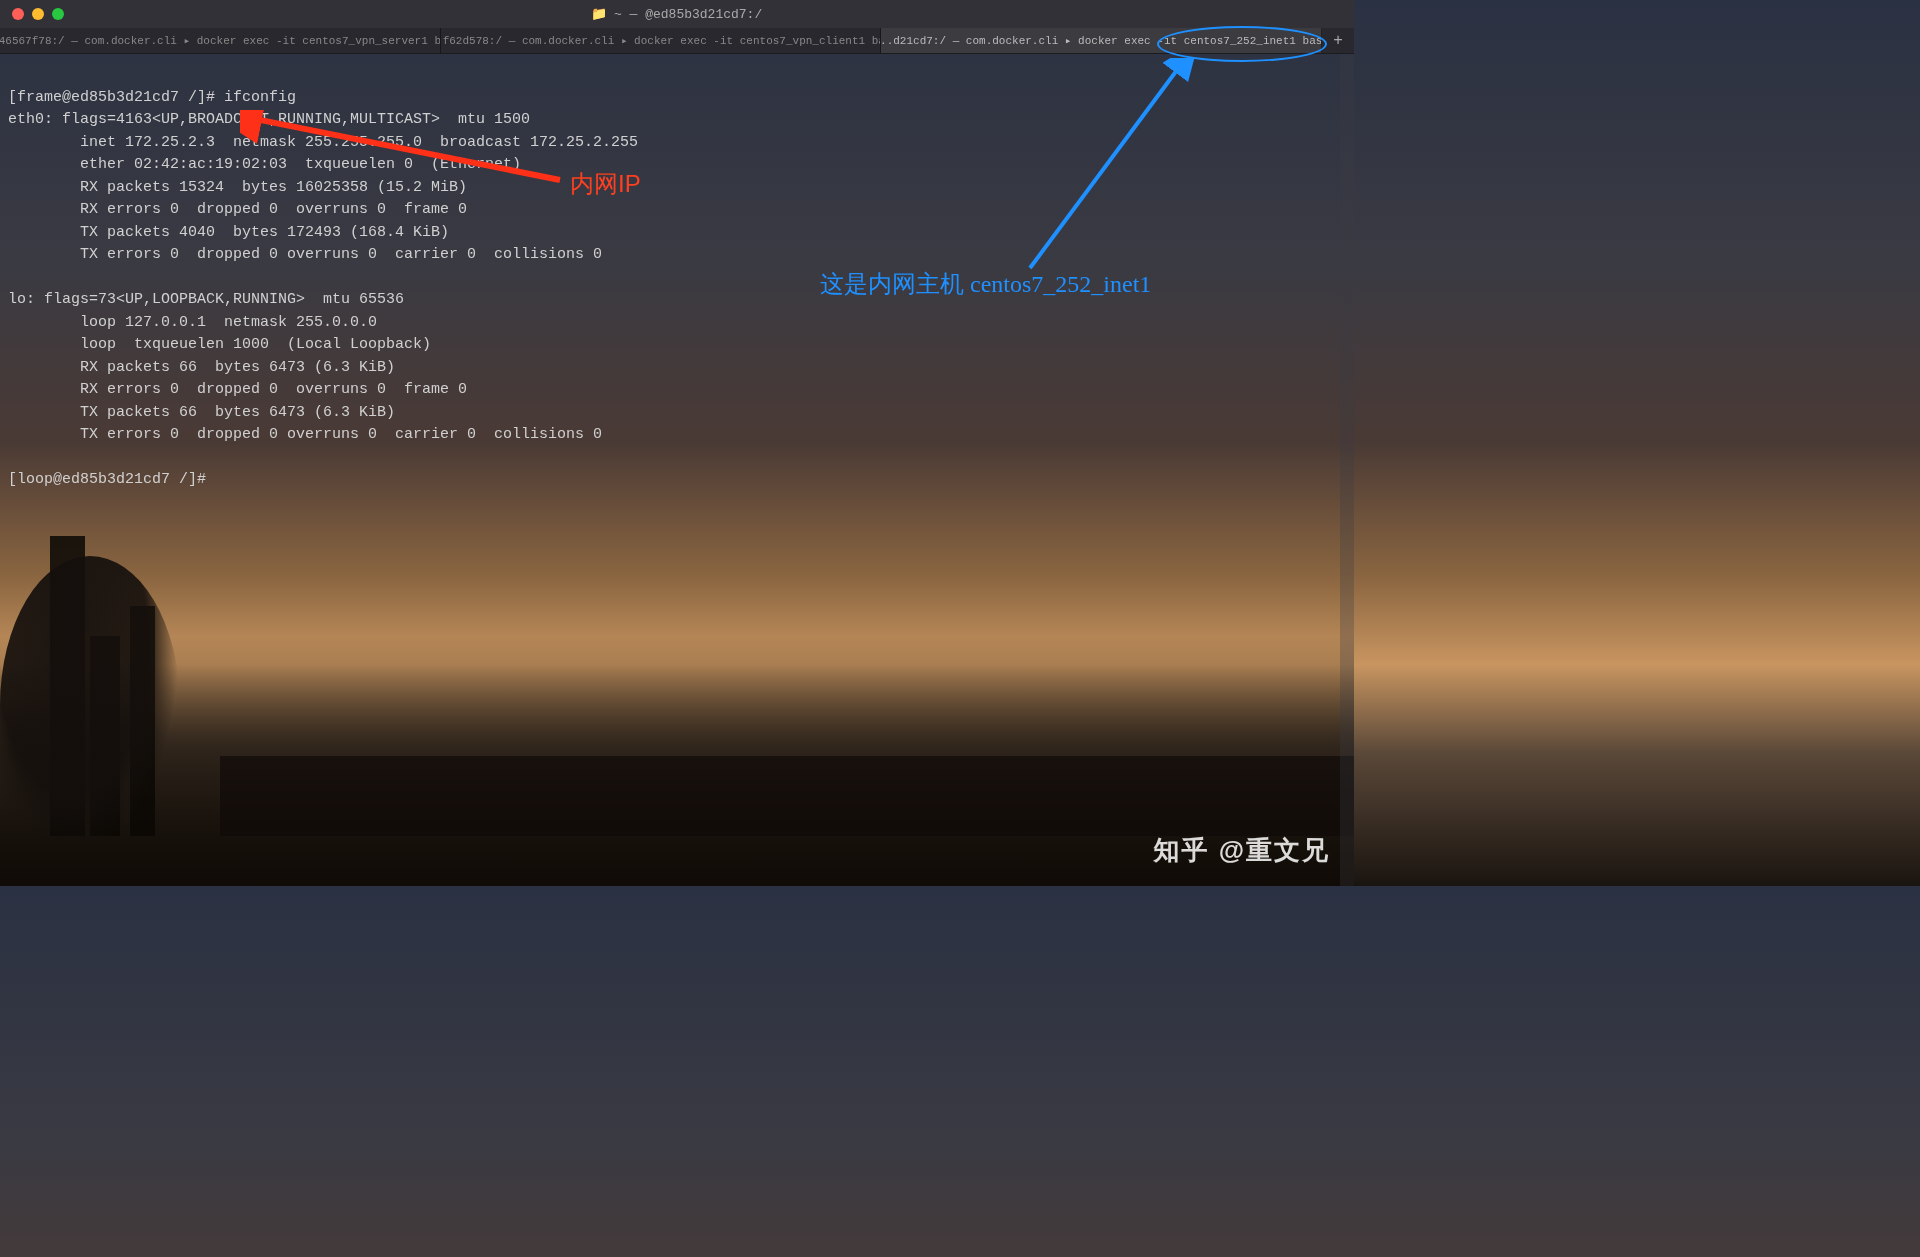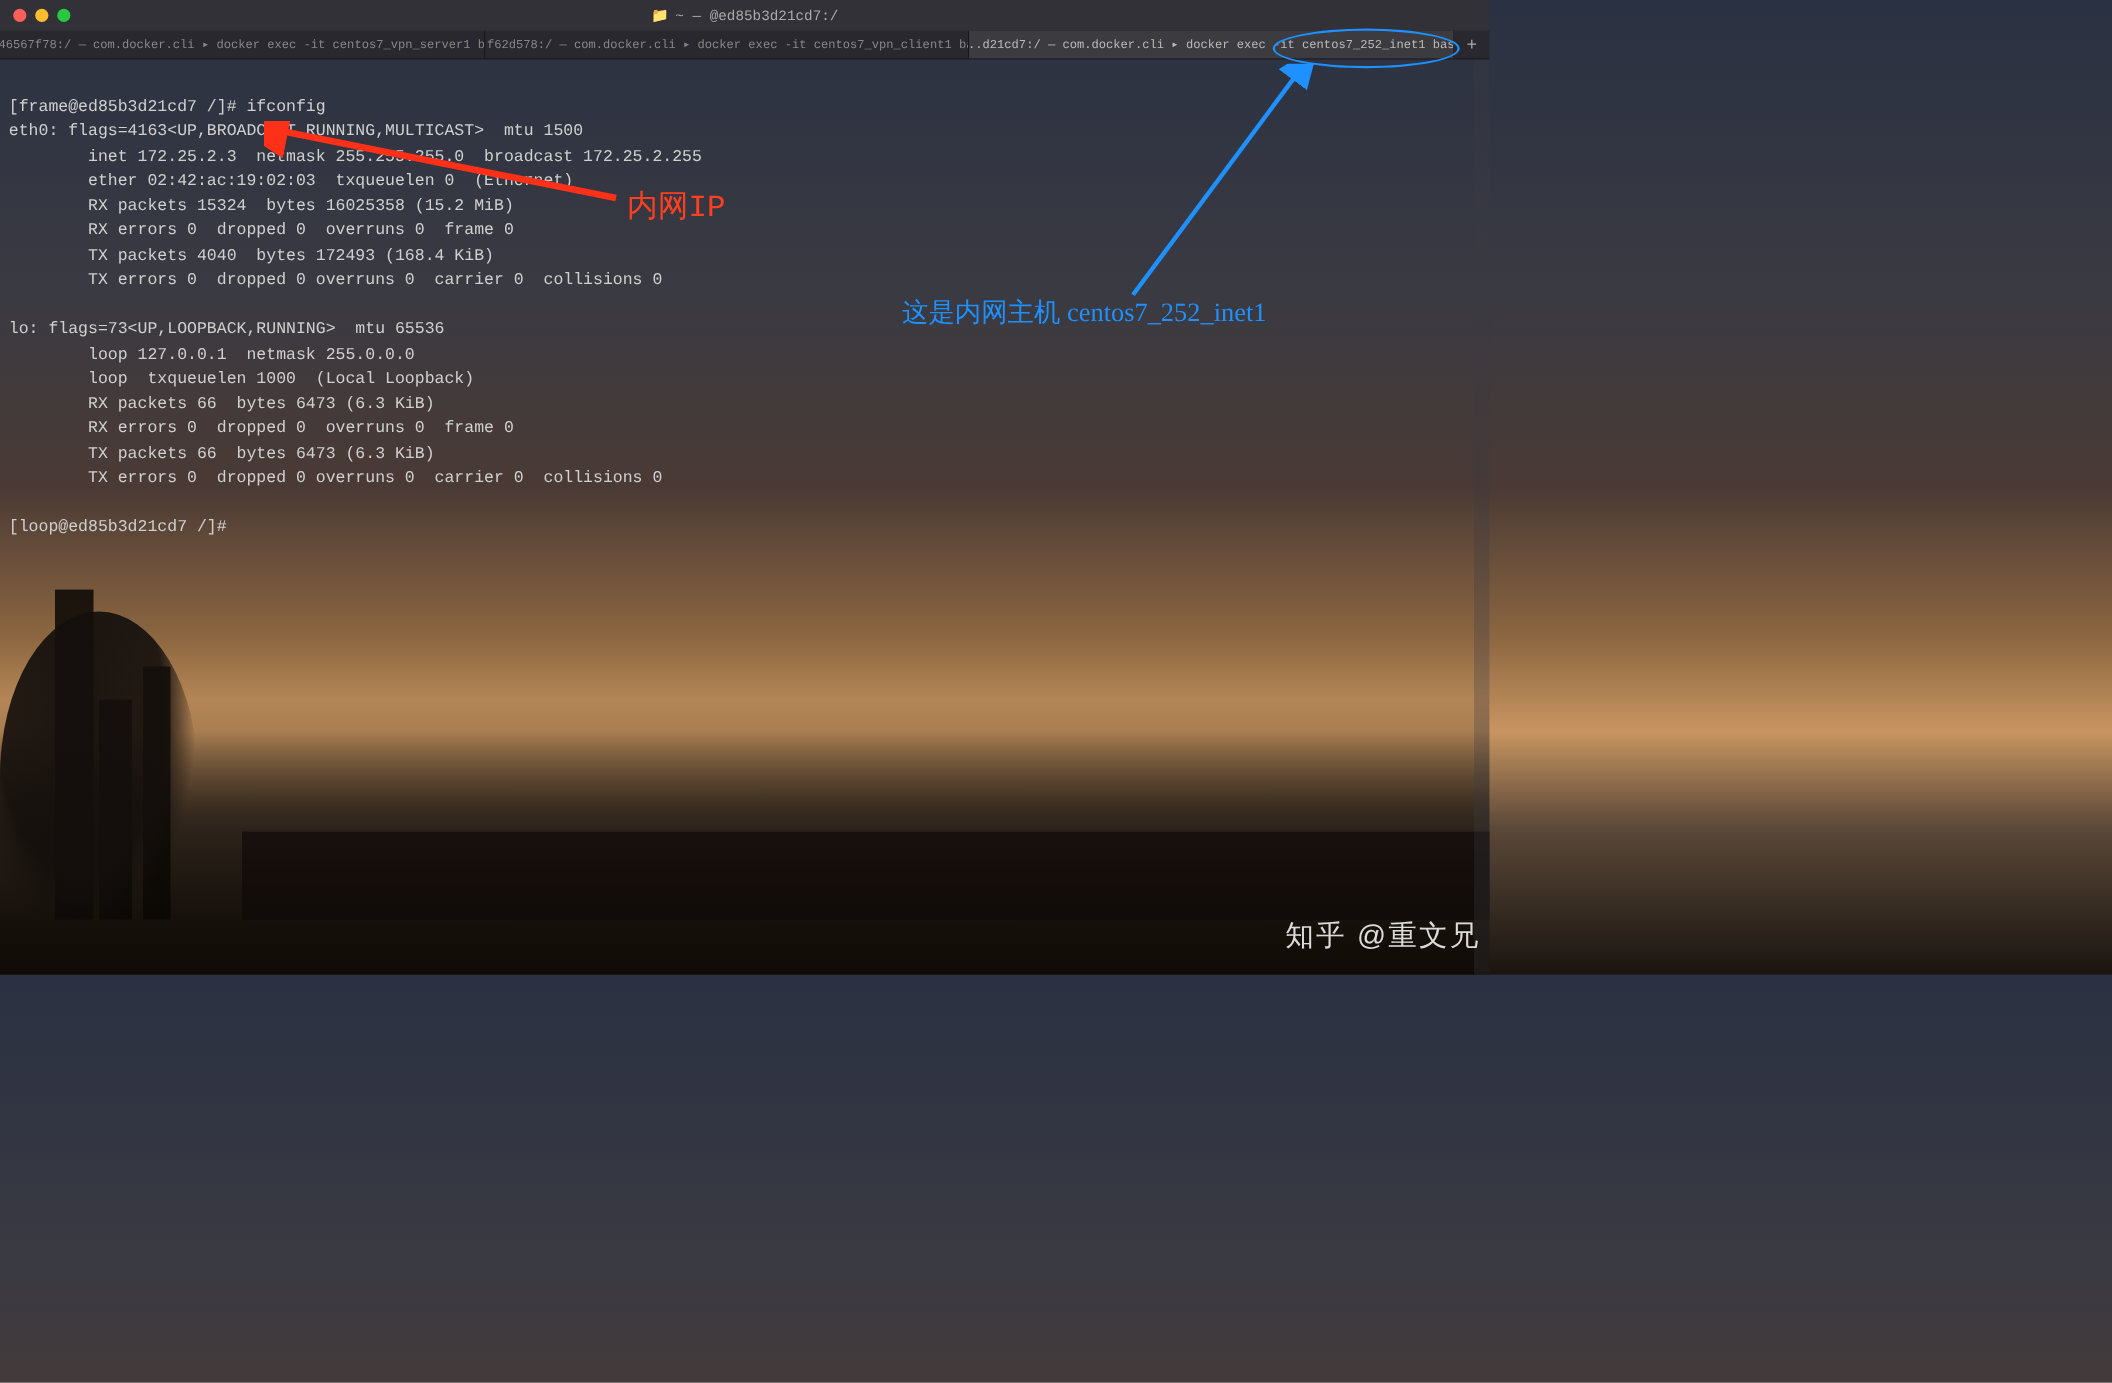--- a/index.html
+++ b/index.html
@@ -138,23 +138,23 @@
       top: 110px;
       left: 240px;
       z-index: 20;
       pointer-events: none;
     }
     .annotation-text-red {
       position: absolute;
       top: 168px;
       left: 570px;
       color: #ff4020;
-      font-size: 28px;
-      z-index: 20;
-      font-family: Liberation Mono, monospace;
+      font-size: 24px;
+      z-index: 20;
+      font-family: Liberation Sans, sans-serif;
     }
     
     .annotation-circle {
       position: absolute;
       top: 26px;
       left: 1157px;
       width: 170px;
       height: 36px;
       border: 2px solid #1e90ff;
       border-radius: 50%;
@@ -175,26 +175,27 @@
       color: #1e90ff;
       font-size: 24px;
       z-index: 20;
       font-family: Liberation Serif, serif;
     }
     
     
     .watermark {
       position: absolute;
       bottom: 18px;
-      right: 8px;
+      right: 24px;
       color: rgba(255,255,255,0.85);
       font-size: 26px;
       font-family: -apple-system, sans-serif;
       z-index: 30;
       letter-spacing: 2px;
+      font-weight: bold;
     }
     
     .scrollbar-track {
       position: absolute;
       right: 0;
       top: 54px;
       bottom: 0;
       width: 14px;
       background: rgba(60,60,65,0.3);
       z-index: 15;

